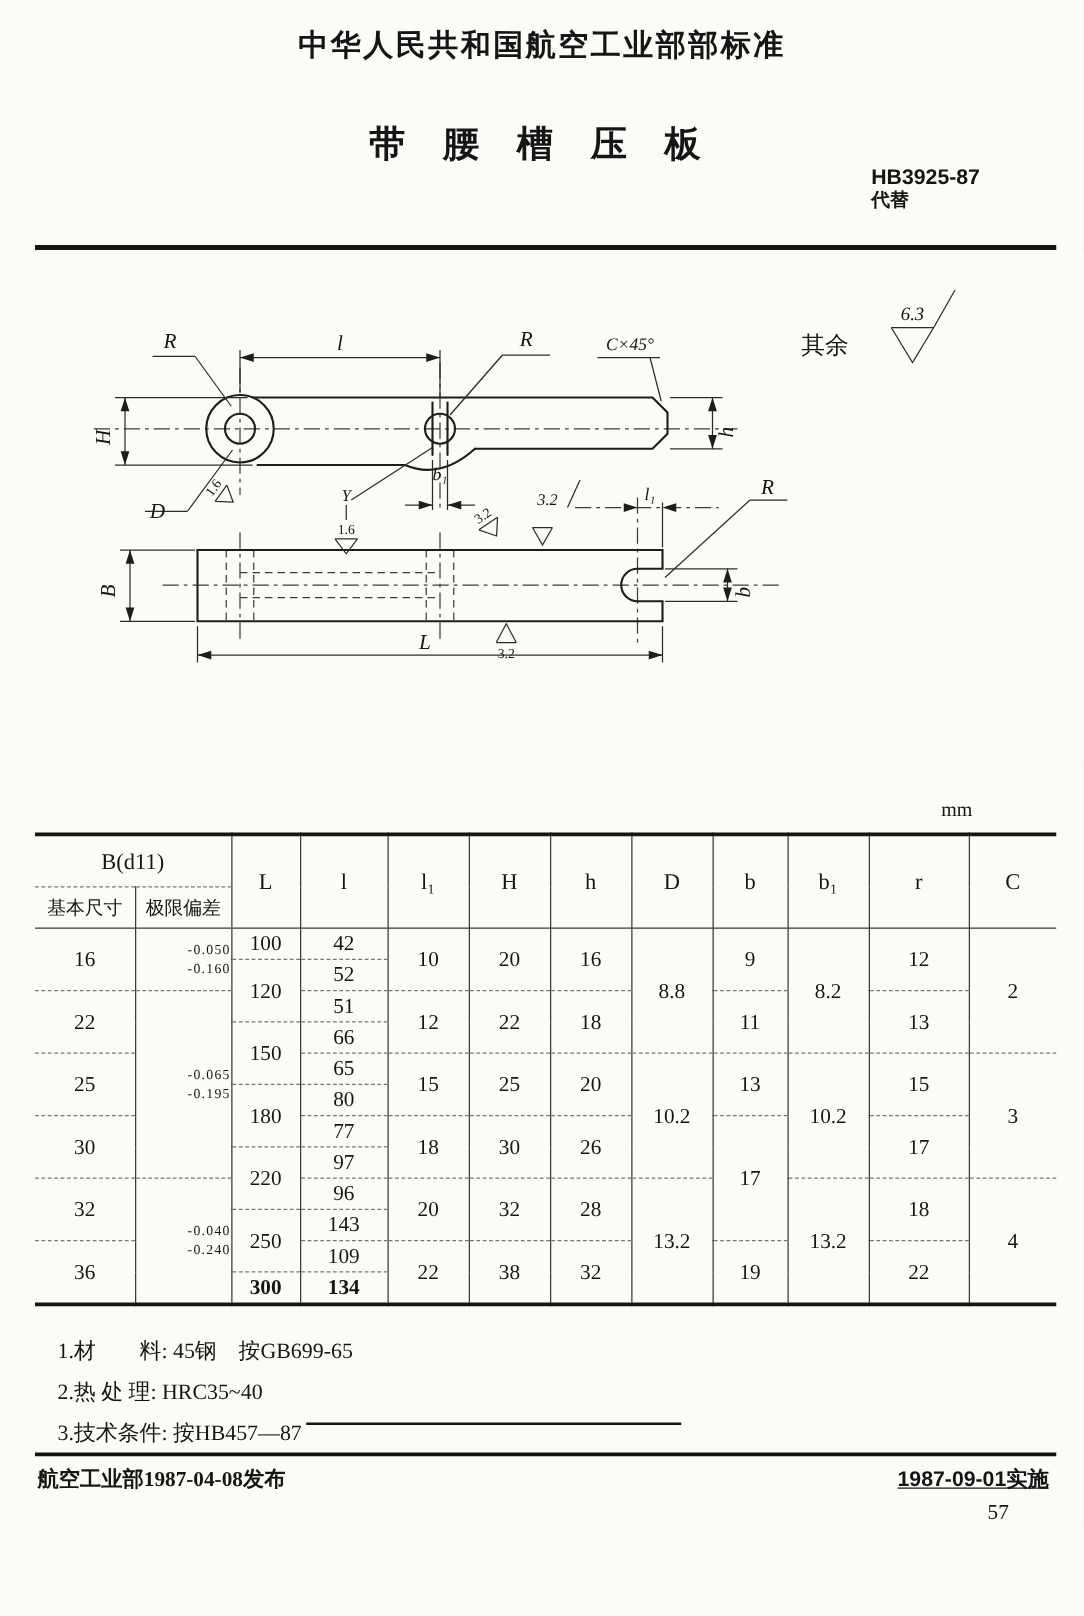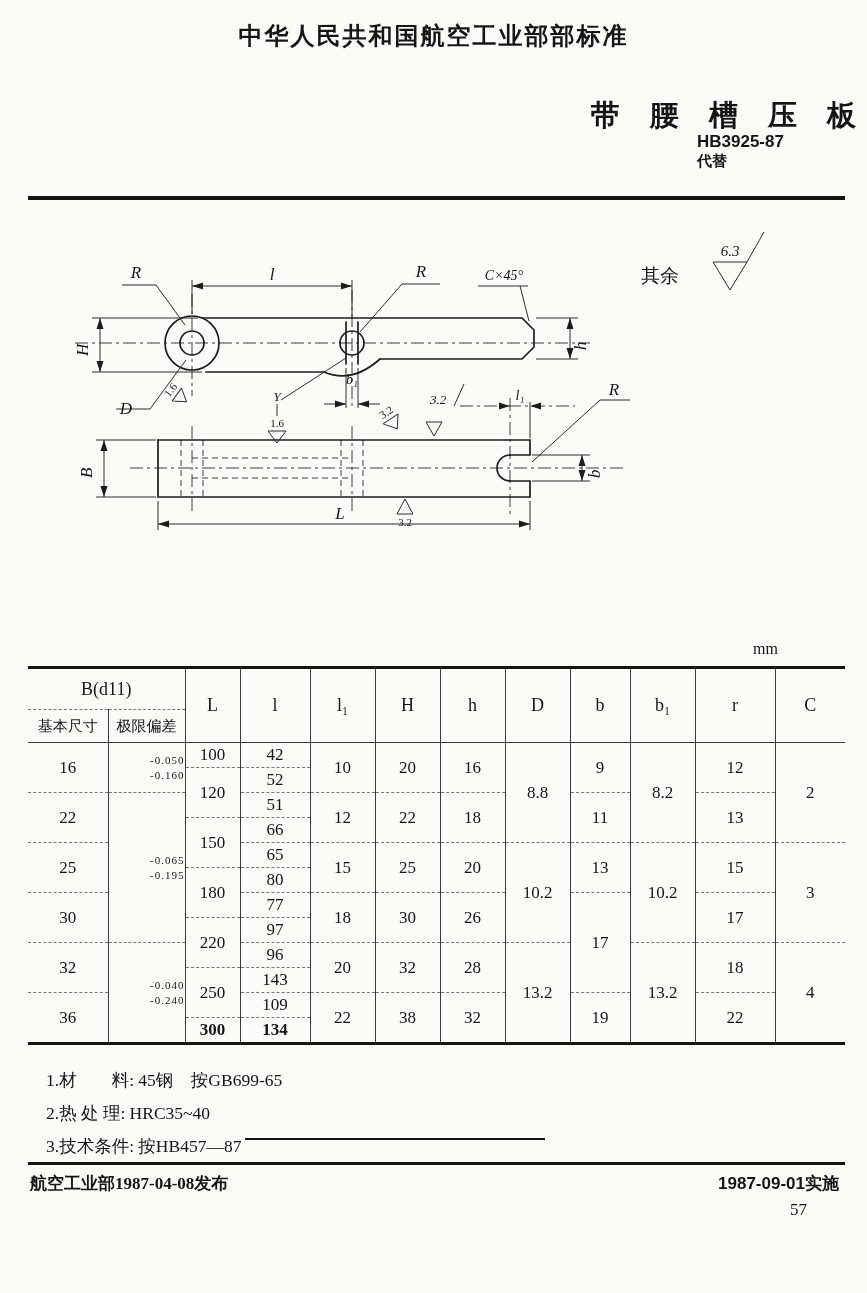--- a/index.html
+++ b/index.html
@@ -1,20 +1,20 @@
 <!DOCTYPE html>
 <html><head>
 <meta charset="utf-8">
 <style>
   html,body{margin:0;padding:0;background:#e8e8e8;}
   .page{position:relative;width:867px;height:1293px;background:#fbfbf7;overflow:hidden;
         color:#151515;font-family:"Liberation Serif",serif;}
   .ministry{position:absolute;top:20px;left:0;width:100%;text-align:center;
         font-family:"Liberation Sans",sans-serif;font-weight:700;font-size:24px;letter-spacing:2px;}
-  .doc-title{position:absolute;top:96px;left:0;width:100%;text-align:right;
+  .doc-title{position:absolute;top:96px;left:0;width:100%;text-align:center;
         font-family:"Liberation Sans",sans-serif;font-weight:700;font-size:29px;letter-spacing:11px;}
   .code-block{position:absolute;left:697px;top:131px;font-family:"Liberation Sans",sans-serif;
         font-weight:700;font-size:17px;line-height:1.25;}
   .code-block .replaces{font-size:15px;}
   .rule-top{position:absolute;left:28px;top:196px;width:817px;height:4px;background:#151515;}
   .drawing{position:absolute;left:30px;top:222px;}
   .marking{position:absolute;left:150px;top:572px;width:580px;text-align:center;
         font-size:17px;line-height:1.95;}
   .mm-label{position:absolute;left:753px;top:640px;font-size:16px;font-family:Liberation Serif, serif;}
   .spec-table{position:absolute;left:28px;top:666px;width:817px;border-collapse:collapse;
@@ -30,21 +30,21 @@
   .spec-table tbody td{height:24px;}
   .spec-table tbody tr:last-child td{border-bottom:none;font-weight:bold;}
   .dev{font-size:11px;line-height:1.3;letter-spacing:1px;text-align:right;}
   .notes{position:absolute;left:46px;top:1064px;font-size:17.5px;line-height:1.88;}
   .notes div{white-space:pre;}
   .rule-short{position:absolute;left:245px;top:1138px;width:300px;height:2px;background:#151515;}
   .rule-footer{position:absolute;left:28px;top:1162px;width:817px;height:3px;background:#151515;}
   .footer-left{position:absolute;left:30px;top:1172px;font-family:Liberation Serif, serif;
         font-weight:700;font-size:17px;}
   .footer-right{position:absolute;right:28px;top:1172px;font-family:"Liberation Sans",sans-serif;
-        font-weight:700;font-size:17px;}
+        font-weight:700;font-size:17px;text-decoration:underline;}
   .page-no{position:absolute;right:60px;top:1200px;font-size:17px;}
   
   .ol{stroke:#1d1d1d;stroke-width:1.7;fill:none;stroke-linecap:round;}
   .thinl{stroke:#2c2c2c;stroke-width:1;fill:none;}
   .cl{stroke:#3c3c3c;stroke-width:1;fill:none;stroke-dasharray:13 4 3 4;}
   .hid{stroke:#3c3c3c;stroke-width:1;fill:none;stroke-dasharray:6 4;}
   .arr path{fill:#1d1d1d;stroke:none;}
   .dimtxt{font-family:"Liberation Serif",serif;font-style:italic;font-size:17px;fill:#151515;}
   .smalltxt{font-family:"Liberation Serif",serif;font-size:11px;fill:#151515;}
   .cntxt{font-family:"Liberation Sans",sans-serif;font-size:19px;fill:#151515;}

